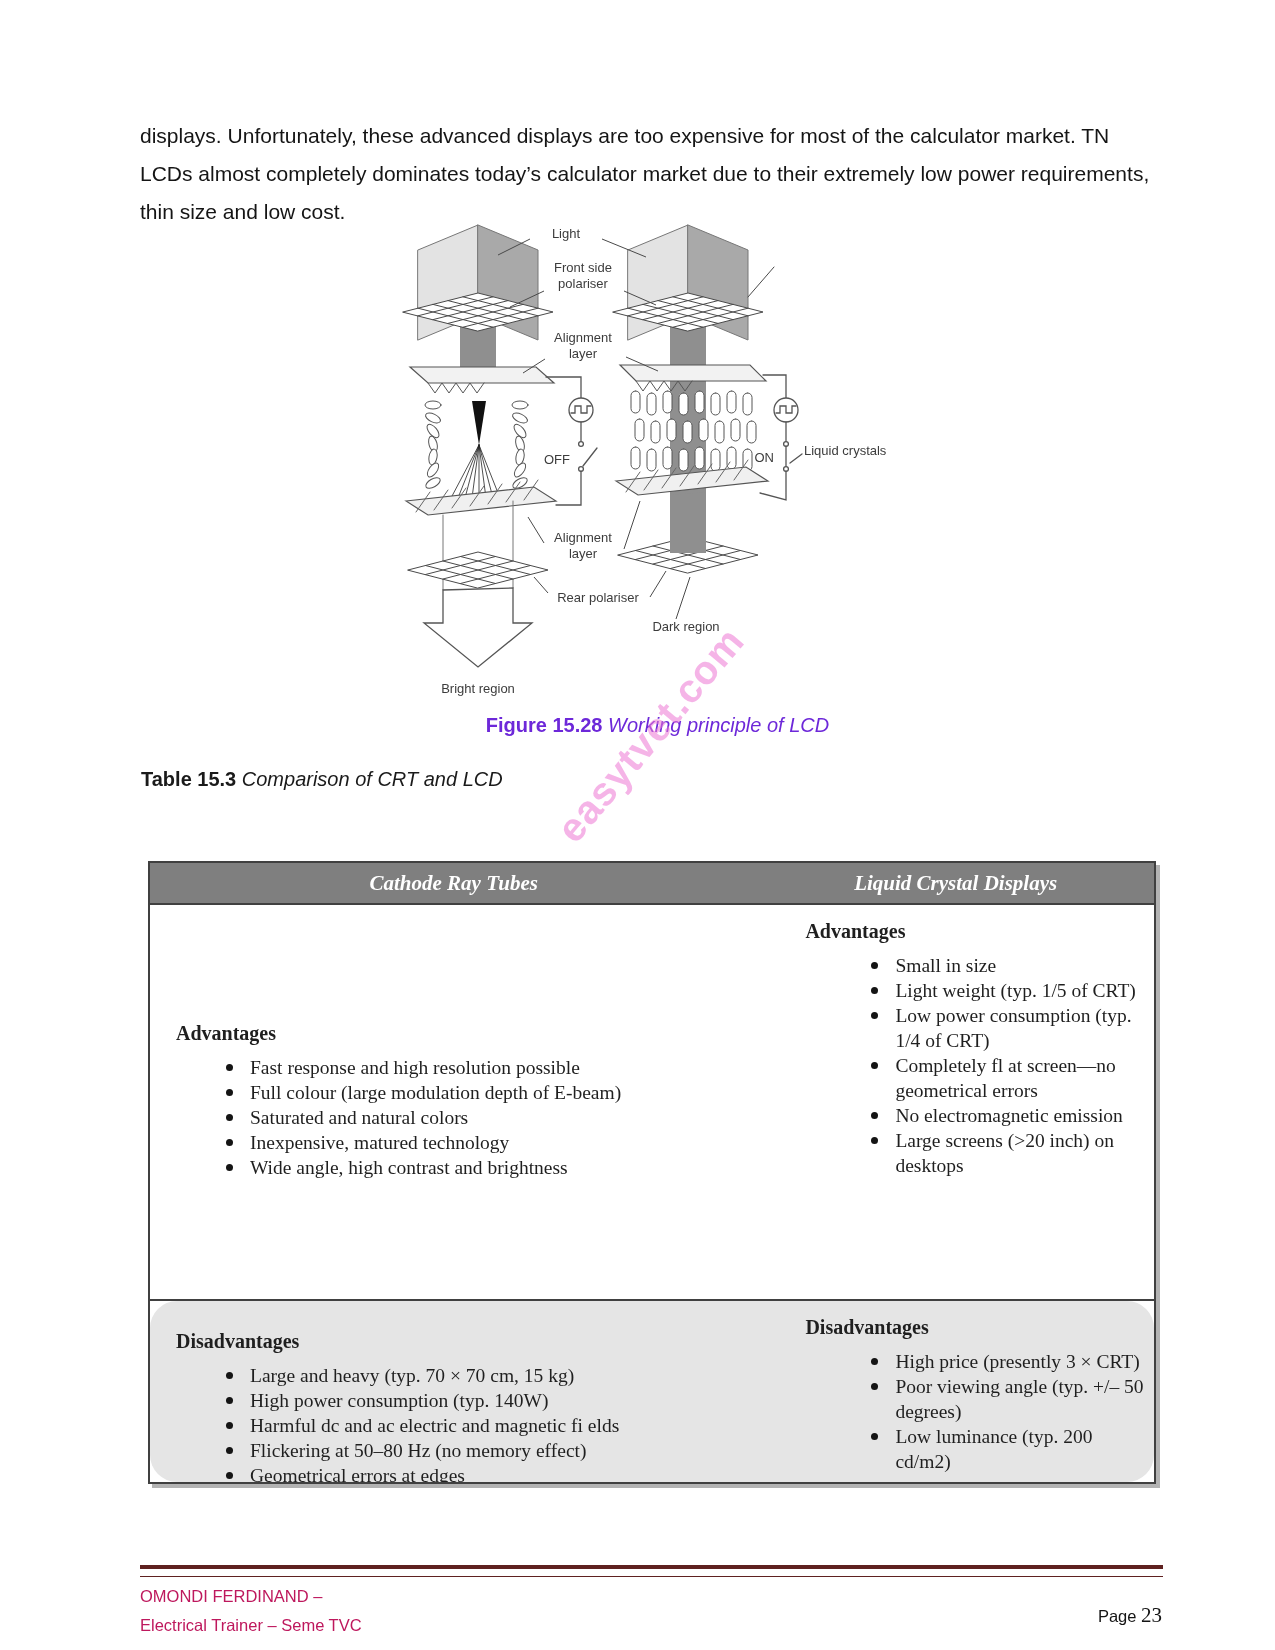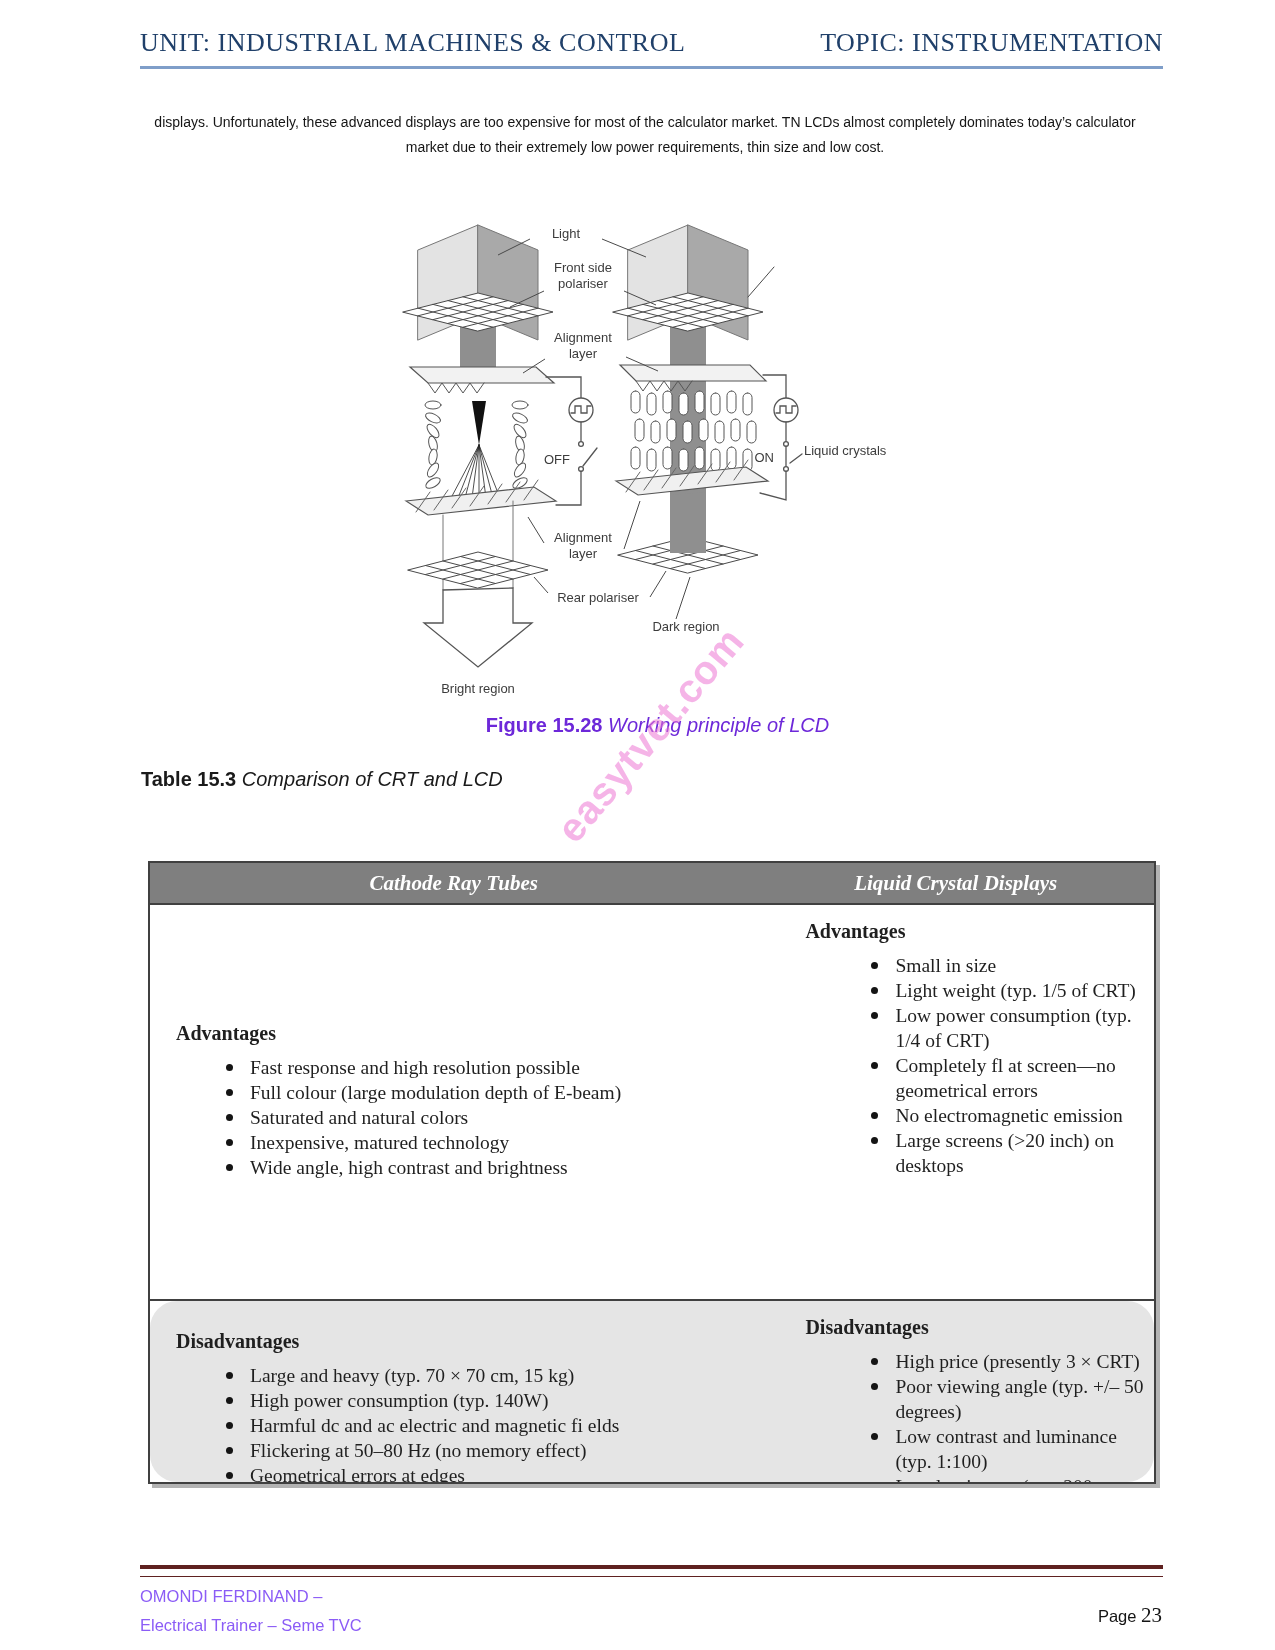--- a/index.html
+++ b/index.html
@@ -11,21 +11,21 @@
   
   .doc-header{
     position:absolute; left:140px; top:28px; width:1023px;
     display:flex; justify-content:space-between; align-items:flex-end;
     font-family:"Liberation Serif", serif; font-size:26px; letter-spacing:.5px;
     color:#20406a; padding-bottom:8px; border-bottom:3.5px solid #7f9ec9;
   }
   
   .intro{
     position:absolute; left:140px; top:96px; width:1010px;
-    font-size:14px; line-height:1.82; color:#151515;text-align:center;
+    font-size:21px; line-height:1.82; color:#151515;
   }
   
   .figure-wrap{ position:absolute; left:398px; top:205px; width:524px; height:505px; }
   .figure-wrap svg{ display:block; }
   .fig-label{ font-family:"Liberation Sans", sans-serif; font-size:13px; fill:#3c3c3c; }
   .fig-caption{
     position:absolute; left:140px; top:714px; width:1035px; text-align:center;
     font-size:20px; color:#6d28d9;
   }
   .fig-caption .b{ font-weight:bold; }
@@ -67,33 +67,29 @@
   .cell li{ position:relative; padding-left:26px; }
   .cell li::before{
     content:""; position:absolute; left:2px; top:9px;
     width:7px; height:7px; border-radius:50%; background:#141414;
   }
   
   .footer-rule{
     position:absolute; left:140px; top:1565px; width:1023px; height:7px;
     border-top:4px solid #5f2120; border-bottom:1px solid #5f2120;
   }
-  .footer-left{ position:absolute; left:140px; top:1582px; font-size:16.5px; color:#8b5cf6; line-height:29px; }
+  .footer-left{ position:absolute; left:140px; top:1582px; font-size:16.5px; color:#be185d; line-height:29px; }
   .footer-right{ position:absolute; right:113px; top:1603px; font-size:16.5px; color:#141414; }
   .footer-right .pgnum{ font-family:"Liberation Serif", serif; font-size:21px; }
 </style>
 </head>
 <body>
 
 <div class="page">
 
-  <div class="doc-header">
-    <span>UNIT: INDUSTRIAL MACHINES &amp; CONTROL</span>
-    <span>TOPIC: INSTRUMENTATION</span>
-  </div>
 
   <p class="intro">displays. Unfortunately, these advanced displays are too expensive for most of the calculator market. TN LCDs almost completely dominates today’s calculator market due to their extremely low power requirements, thin size and low cost.</p>
 
   <div class="figure-wrap">
     <svg width="524" height="505" viewBox="0 0 524 505">
 
       <g stroke-linecap="round">
 
         <polygon points="62,28 98,28 98,162 62,162" fill="#8f8f8f"></polygon>
 
@@ -348,21 +344,20 @@
           <li>Harmful dc and ac electric and magnetic fi elds</li>
           <li>Flickering at 50–80 Hz (no memory effect)</li>
           <li>Geometrical errors at edges</li>
         </ul>
       </div>
       <div class="cell cell-lcd pt-top">
         <h4>Disadvantages</h4>
         <ul>
           <li>High price (presently 3 × CRT)</li>
           <li>Poor viewing angle (typ. +/– 50 degrees)</li>
-          <li>Low contrast and luminance (typ. 1:100)</li>
           <li>Low luminance (typ. 200 cd/m2)</li>
         </ul>
       </div>
     </div>
   </div>
 
   <div class="footer-rule"></div>
   <div class="footer-left">
     <div>OMONDI FERDINAND –</div>
     <div>Electrical Trainer – Seme TVC</div>

